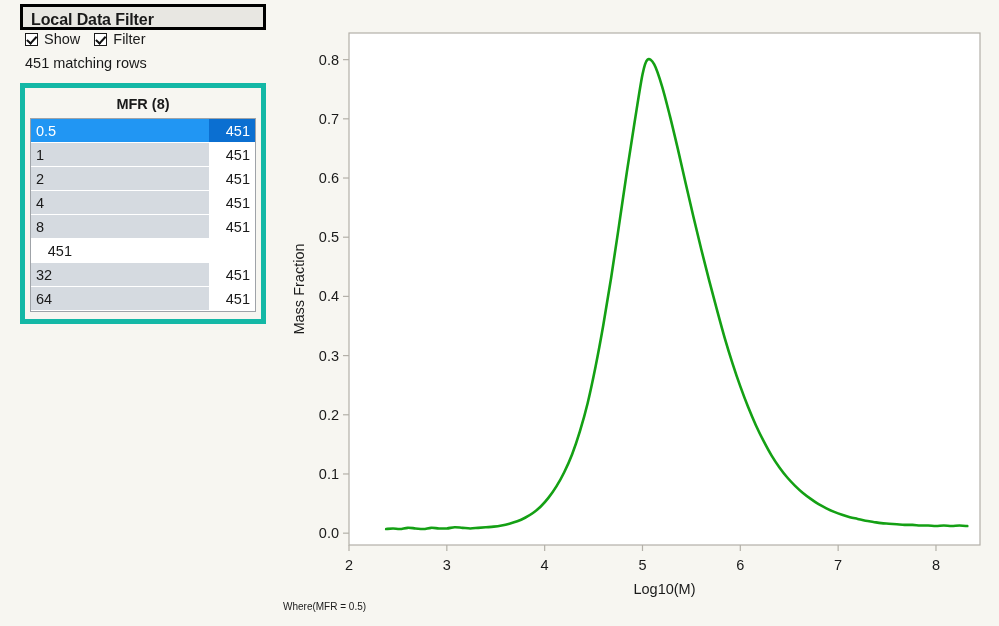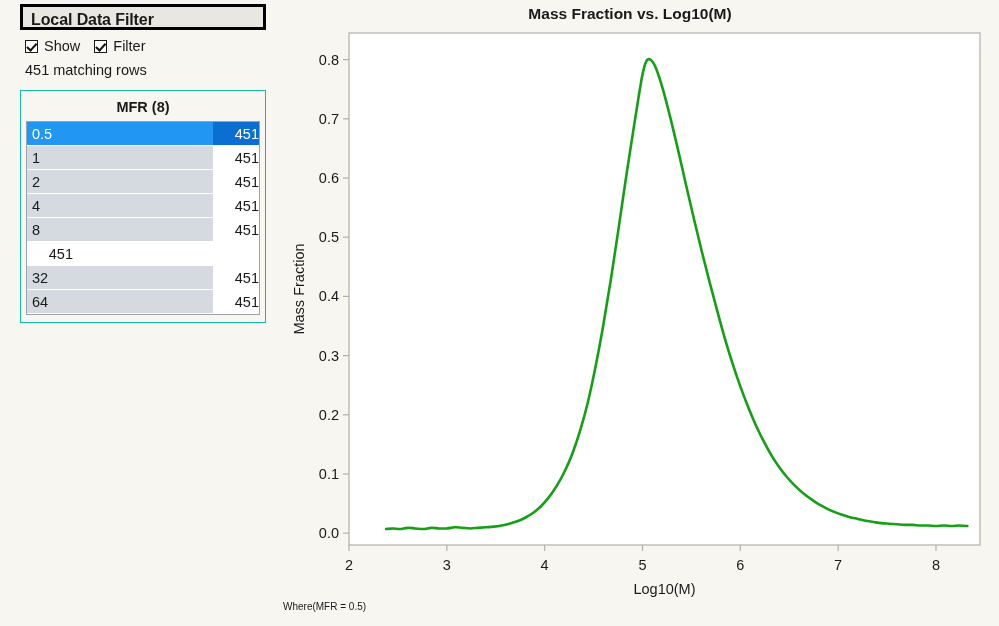--- a/index.html
+++ b/index.html
@@ -31,21 +31,20 @@
     padding-left: 8px;
     box-sizing: border-box;
   }
   #filter-title-bar .title-text {
     font-size: 16px;
     font-weight: bold;
     letter-spacing: -0.1px;
   }
 
   .check-row {
-    margin-top: 7px;
     height: 18px;
     display: flex;
     align-items: center;
     padding-left: 5px;
   }
   .cbox {
     width: 13px;
     height: 13px;
     border: 1.5px solid #1a1a1a;
     background: #ffffff;
@@ -75,21 +74,21 @@
     font-size: 14.5px;
     padding-left: 5px;
     margin-top: 6px;
     height: 19px;
     line-height: 19px;
   }
 
   
   #mfr-box {
     margin-top: 10px;
-    border: 1px solid #14b8a6;
+    border: 5px solid #14b8a6;
     background: #f7f6f1;
     padding: 6px 5px 7px 5px;
   }
   #mfr-heading {
     text-align: center;
     font-size: 14.5px;
     font-weight: bold;
     height: 20px;
     line-height: 20px;
     margin-bottom: 4px;
@@ -114,20 +113,21 @@
     font-size: 14.5px;
     color: #1a1a1a;
     box-sizing: border-box;
     border-bottom: 1px solid #ffffff;
   }
   .mfr-count {
     flex: 0 0 46px;
     display: flex;
     align-items: center;
     justify-content: flex-end;
+    padding-right: 5px;
     font-size: 14.5px;
     color: #1a1a1a;
     background: #ffffff;
     box-sizing: border-box;
     border-bottom: 1px solid #ffffff;
   }
   .mfr-row.selected .mfr-bar {
     background: #2196f3;
     color: #ffffff;
   }
@@ -244,21 +244,20 @@
           <div class="mfr-bar">64</div>
           <div class="mfr-count">451</div>
         </div>
       </div>
   </div>
 
 </div>
 
 <div id="chart-area">
 
-  <div id="chart-title">Mass Fraction vs. Log10(M)</div>
 
   <svg id="plot-svg" width="719" height="600">
     <rect id="plot-frame" class="frame-rect" x="69" y="33" width="631" height="512"></rect>
     <g id="y-ticks">
         <line x1="63" y1="533.1618497109827" x2="69" y2="533.1618497109827" class="tick-line"></line>
         <text x="59" y="538.1618497109827" class="tick-text" text-anchor="end">0.0</text>
         <line x1="63" y1="473.97109826589593" x2="69" y2="473.97109826589593" class="tick-line"></line>
         <text x="59" y="478.97109826589593" class="tick-text" text-anchor="end">0.1</text>
         <line x1="63" y1="414.78034682080926" x2="69" y2="414.78034682080926" class="tick-line"></line>
         <text x="59" y="419.78034682080926" class="tick-text" text-anchor="end">0.2</text>

